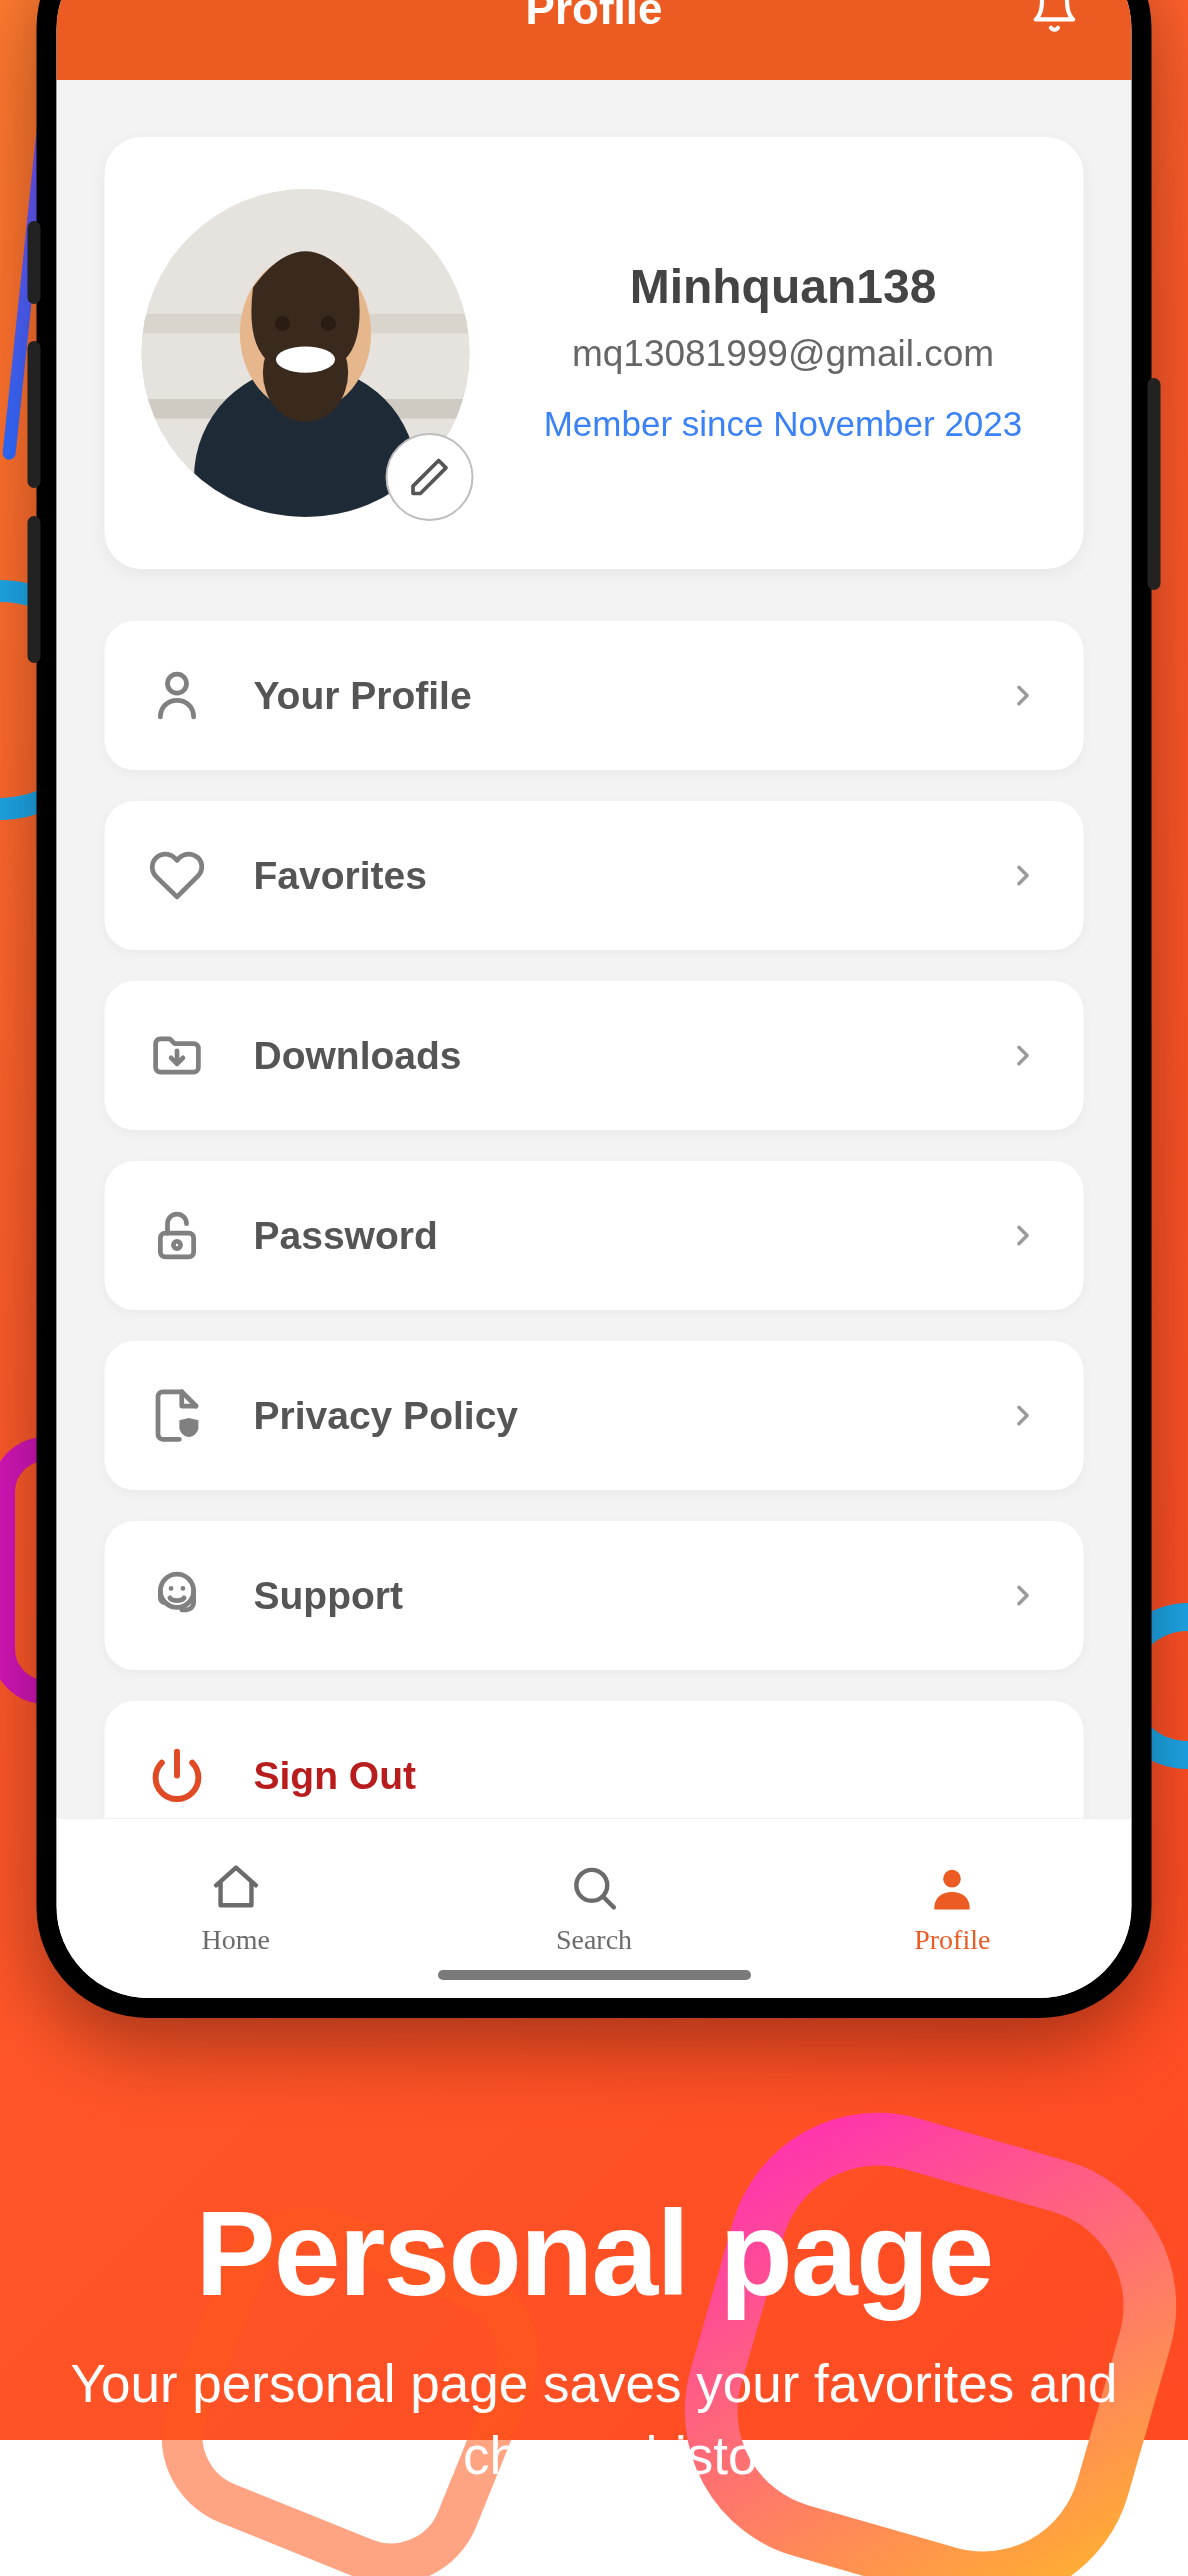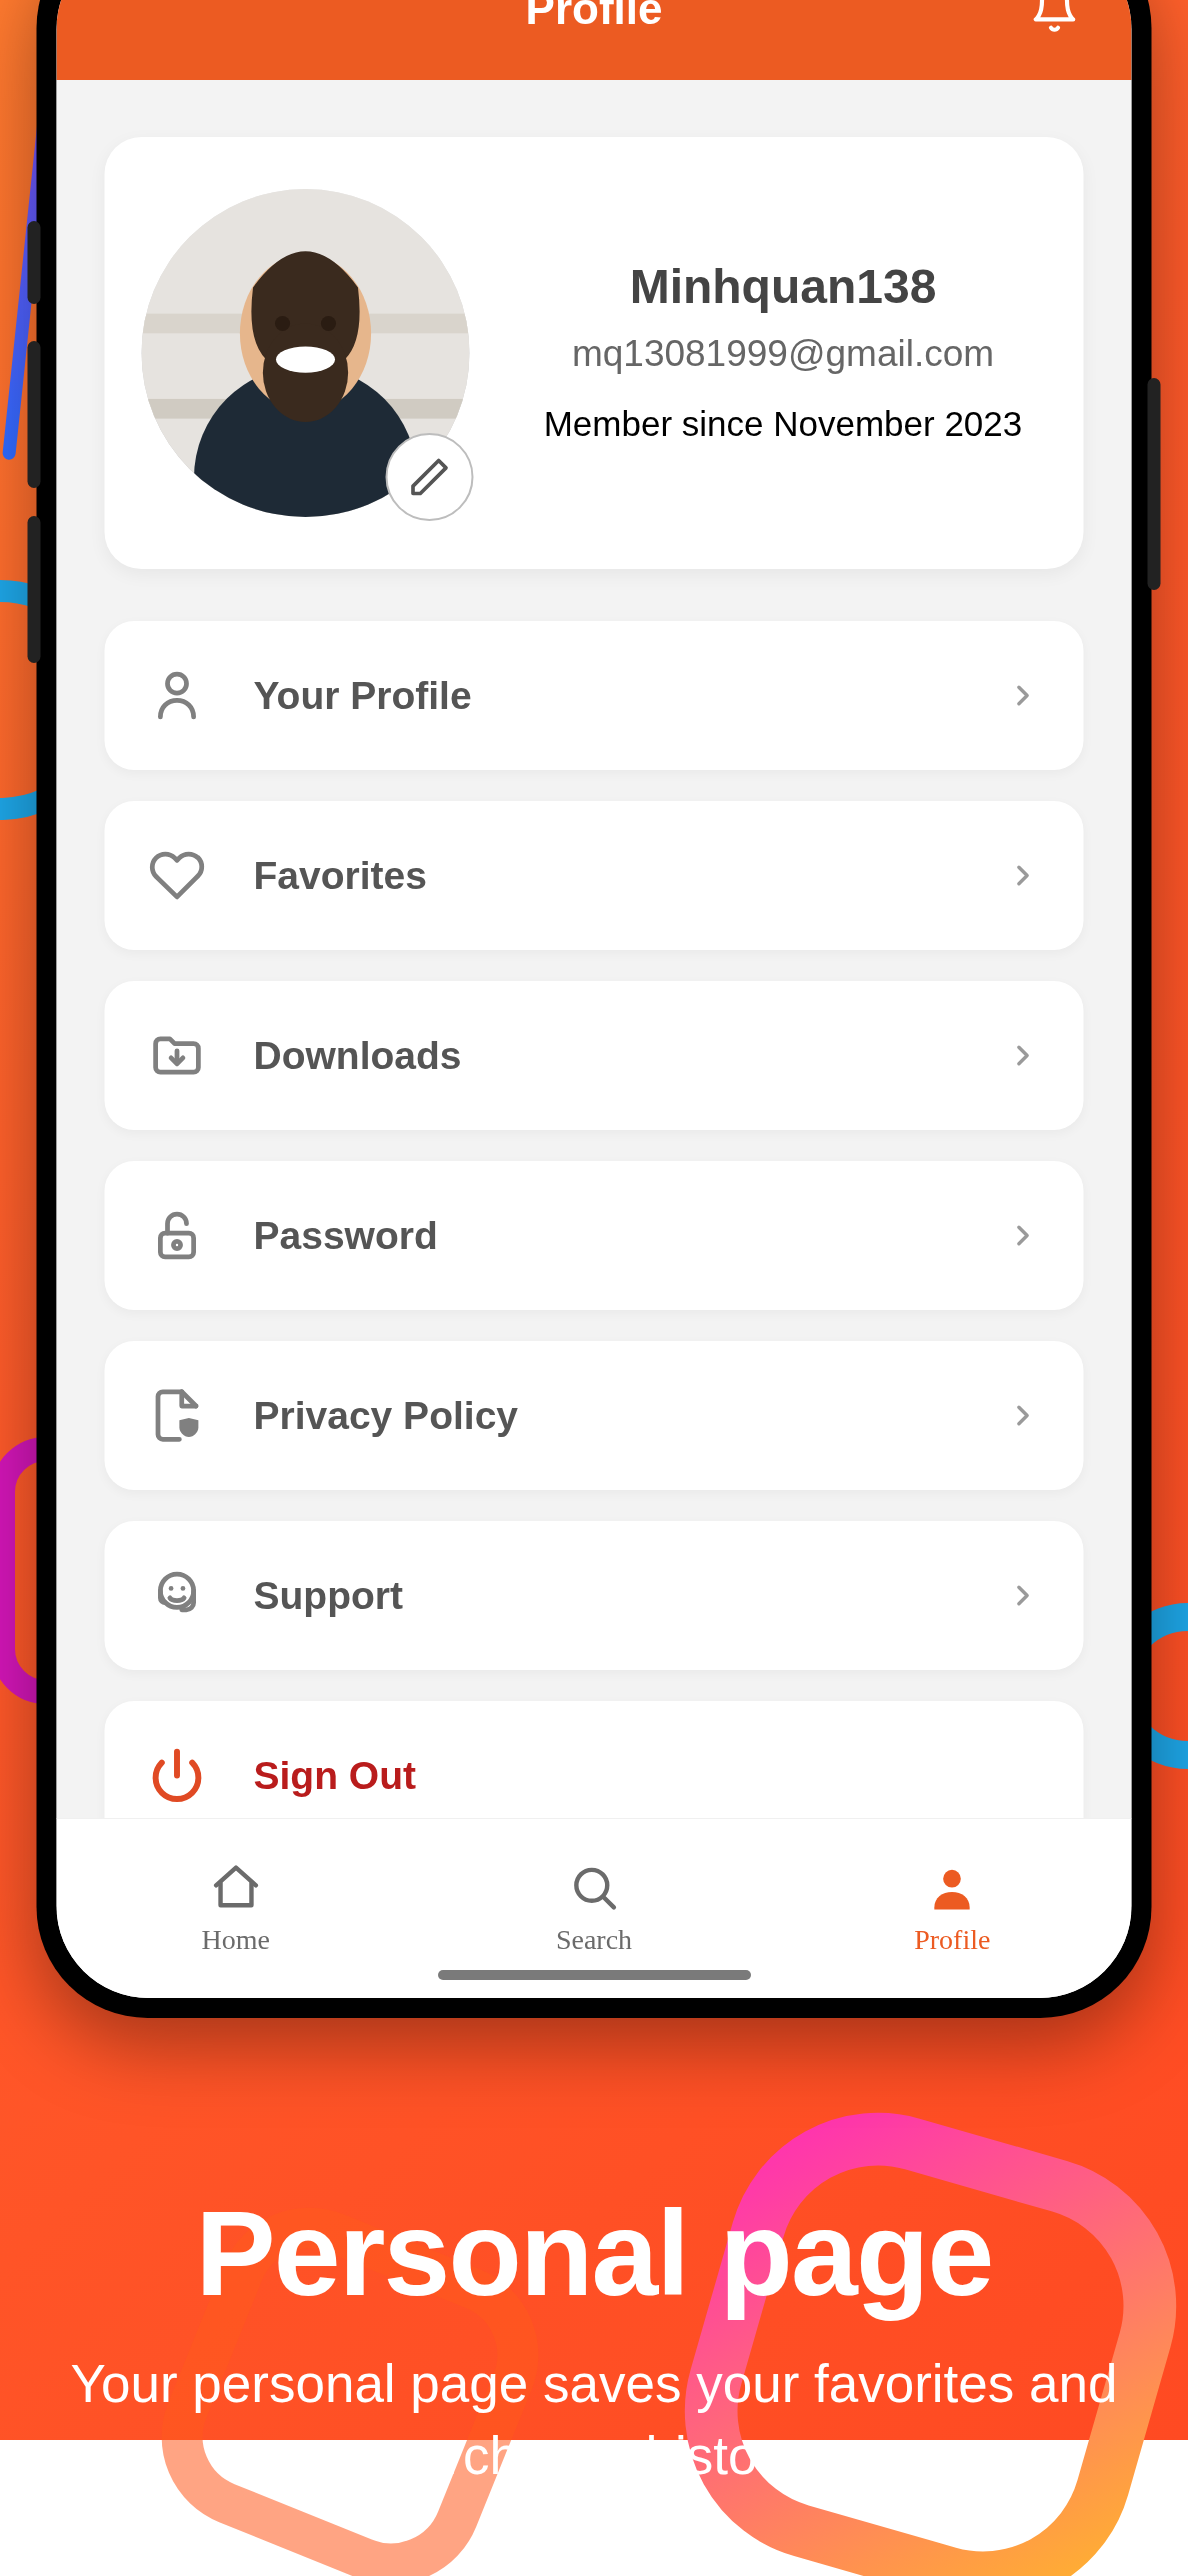--- a/index.html
+++ b/index.html
@@ -54,21 +54,21 @@
   }
   .profile-card { display: flex; align-items: center; padding: 52px 37px; gap: 50px; margin-bottom: 52px;}
   .avatar-wrap { position: relative; width: 328px; height: 328px;}
   .avatar { width: 328px; height: 328px; border-radius: 50%; overflow:hidden; background: linear-gradient(180deg,#e8e8e8 0,#cfcfcf 55%,#b8b8b8 100%); position:relative;}
   .avatar .face { position:absolute; inset:0;}
   .edit-badge { position:absolute; right:-3.7px; bottom:-3.7px; width:88px; height:88px; background:#fff; border:2.8px solid #bdbdbd; border-radius:50%; display:flex; align-items:center; justify-content:center;}
   .edit-badge svg { width:44px; height:44px; }
   .profile-info { flex:1; text-align:center; color:#555;}
   .profile-info .uname { font-size:48px; font-weight:700; color:#444; margin-bottom:16.6px;}
   .profile-info .email { font-size:37px; color:#666; margin-bottom:24px; line-height:1.25;}
-  .profile-info .member { font-size:35px; color:#000000; line-height:1.3;}
+  .profile-info .member { font-size:35px; color:#3b82f6; line-height:1.3;}
 
   
   .menu { display:flex; flex-direction:column; gap:31px;}
   .menu-row { background:#fff; border-radius:29.5px; height:149px; display:flex; align-items:center; padding:0 44px; box-shadow: 0 3.7px 11px rgba(0,0,0,.04);}
   .menu-row .micon { width:57px; height:57px; color:#808080; flex:0 0 57px;}
   .menu-row .mlabel { flex:1; padding-left:48px; font-size:39px; font-weight:600; color:#555;}
   .menu-row .chev { width:33px; height:33px; color:#9a9a9a; }
   .menu-row.signout .mlabel { color:#b91c1c; }
   .menu-row.signout .micon { color:#e04a24; }
 

